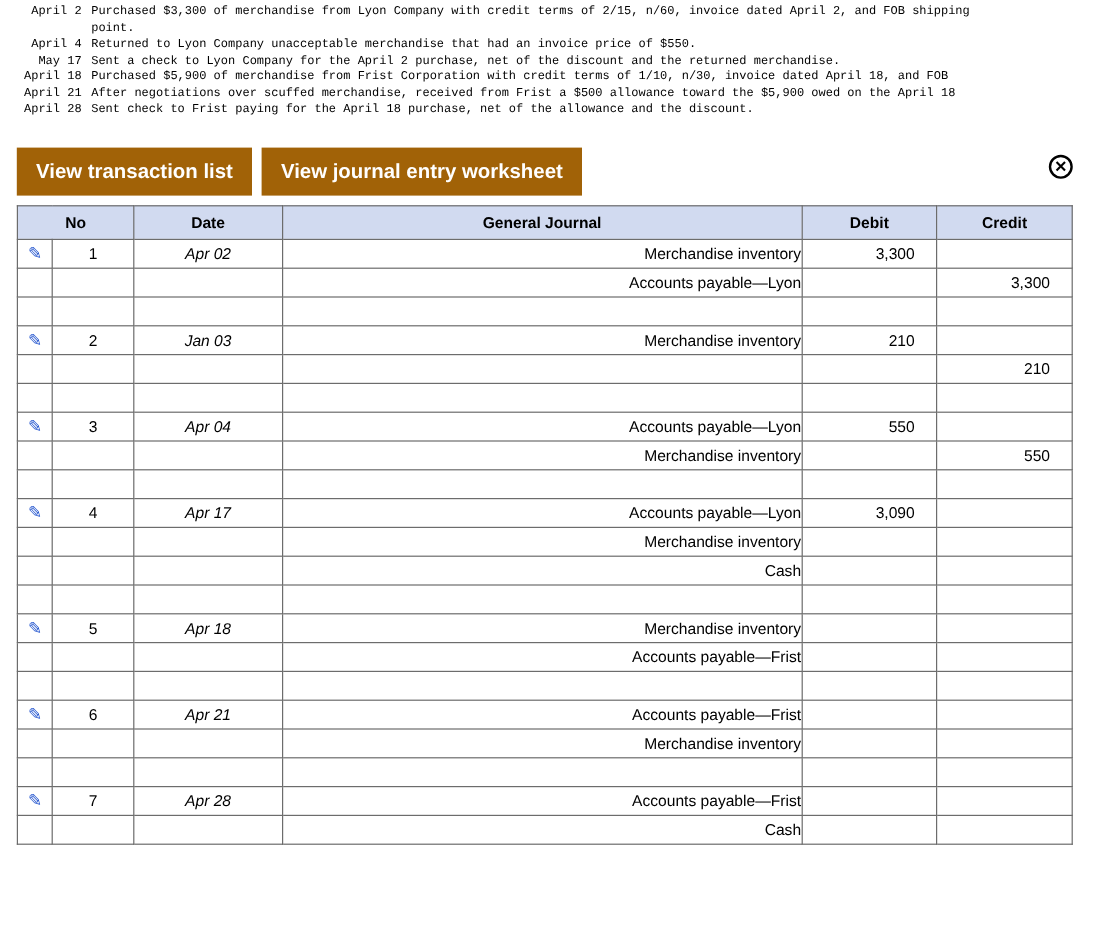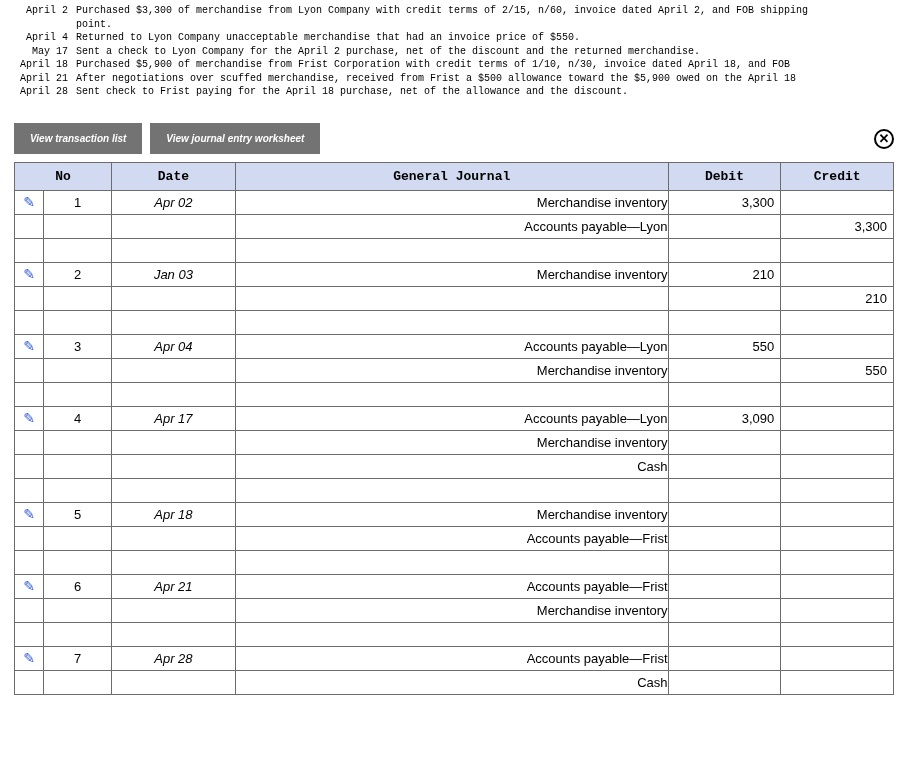--- a/index.html
+++ b/index.html
@@ -23,28 +23,27 @@
     .transactions .desc { flex: 1; }
     .button-bar {
       display: flex;
       align-items: center;
       gap: 8px;
       margin: 10px 0 8px 10px;
       position: relative;
       width: 880px;
     }
     .btn {
-      background: #737373;
+      background: #a16207;
       color: #fff;
       border: none;
       padding: 10px 16px;
-      font-size: 10px;
+      font-size: 17px;
       font-weight: bold;
       cursor: pointer;
-      font-style: italic;
     }
     .close-x {
       position: absolute;
       right: 0;
       top: 6px;
       width: 20px;
       height: 20px;
       border: 2px solid #000;
       border-radius: 50%;
       display: flex;
@@ -68,40 +67,39 @@
       border: 1px solid #6c6c6c;
       height: 24px;
       vertical-align: middle;
       font-size: 13px;
     }
     table.journal th {
       background: #d1daf0;
       font-weight: bold;
       text-align: center;
       height: 28px;
-      font-family: Liberation Mono, monospace;
     }
     col.c-edit  { width: 26px; }
     col.c-no    { width: 60px; }
     col.c-date  { width: 110px; }
     col.c-desc  { width: 384px; }
     col.c-debit { width: 100px; }
     col.c-credit{ width: 100px; }
     td.edit {
       text-align: center;
       color: #2a5ad0;
       font-size: 13px;
       cursor: pointer;
       padding: 0;
     }
     td.no   { text-align: center; }
     td.date { text-align: center; font-style: italic; }
     td.desc { padding-left: 6px; text-align: right; }
     td.desc.indent { padding-left: 24px; }
-    td.num  { text-align: right; padding-right: 6px; }
+    td.num  { text-align: right; padding-right: 18px; }
     .pencil {
       display:inline-block;
       transform: rotate(0deg);
       font-size: 14px;
     }
   </style>
 </head>
 <body>
 
 <div class="transactions" id="tx-list">

